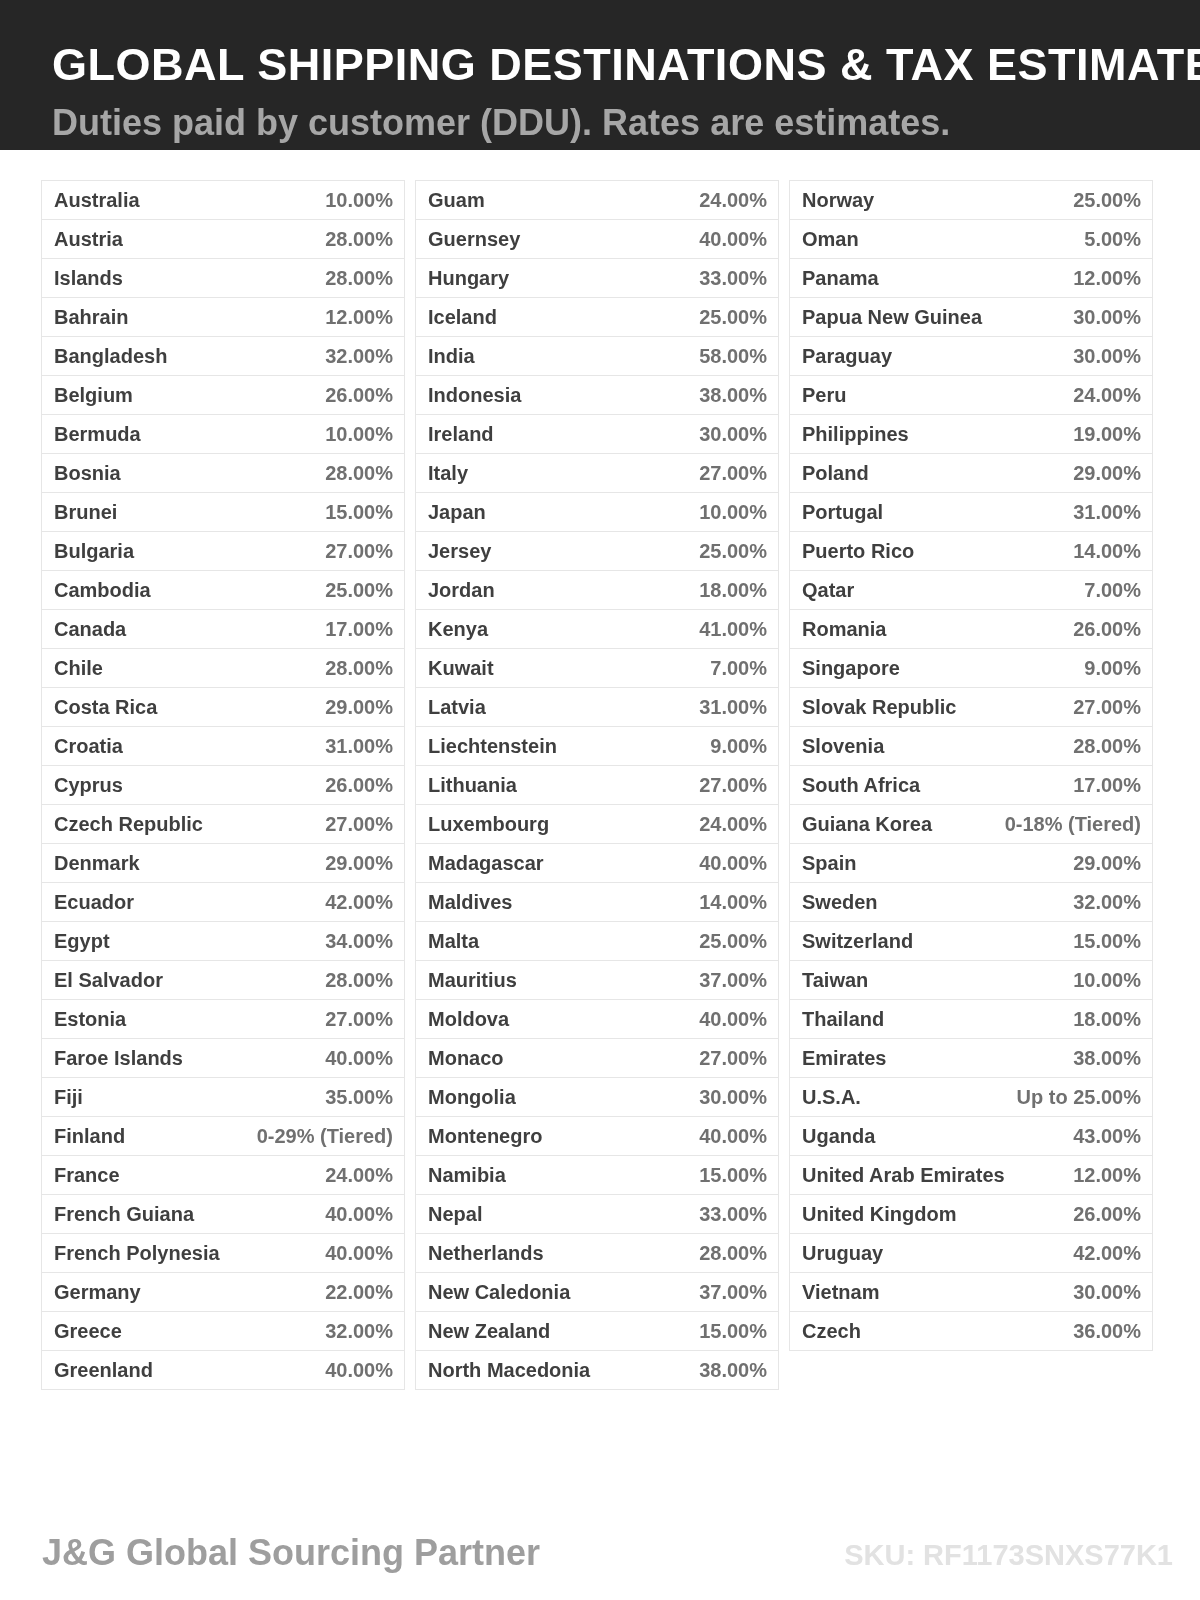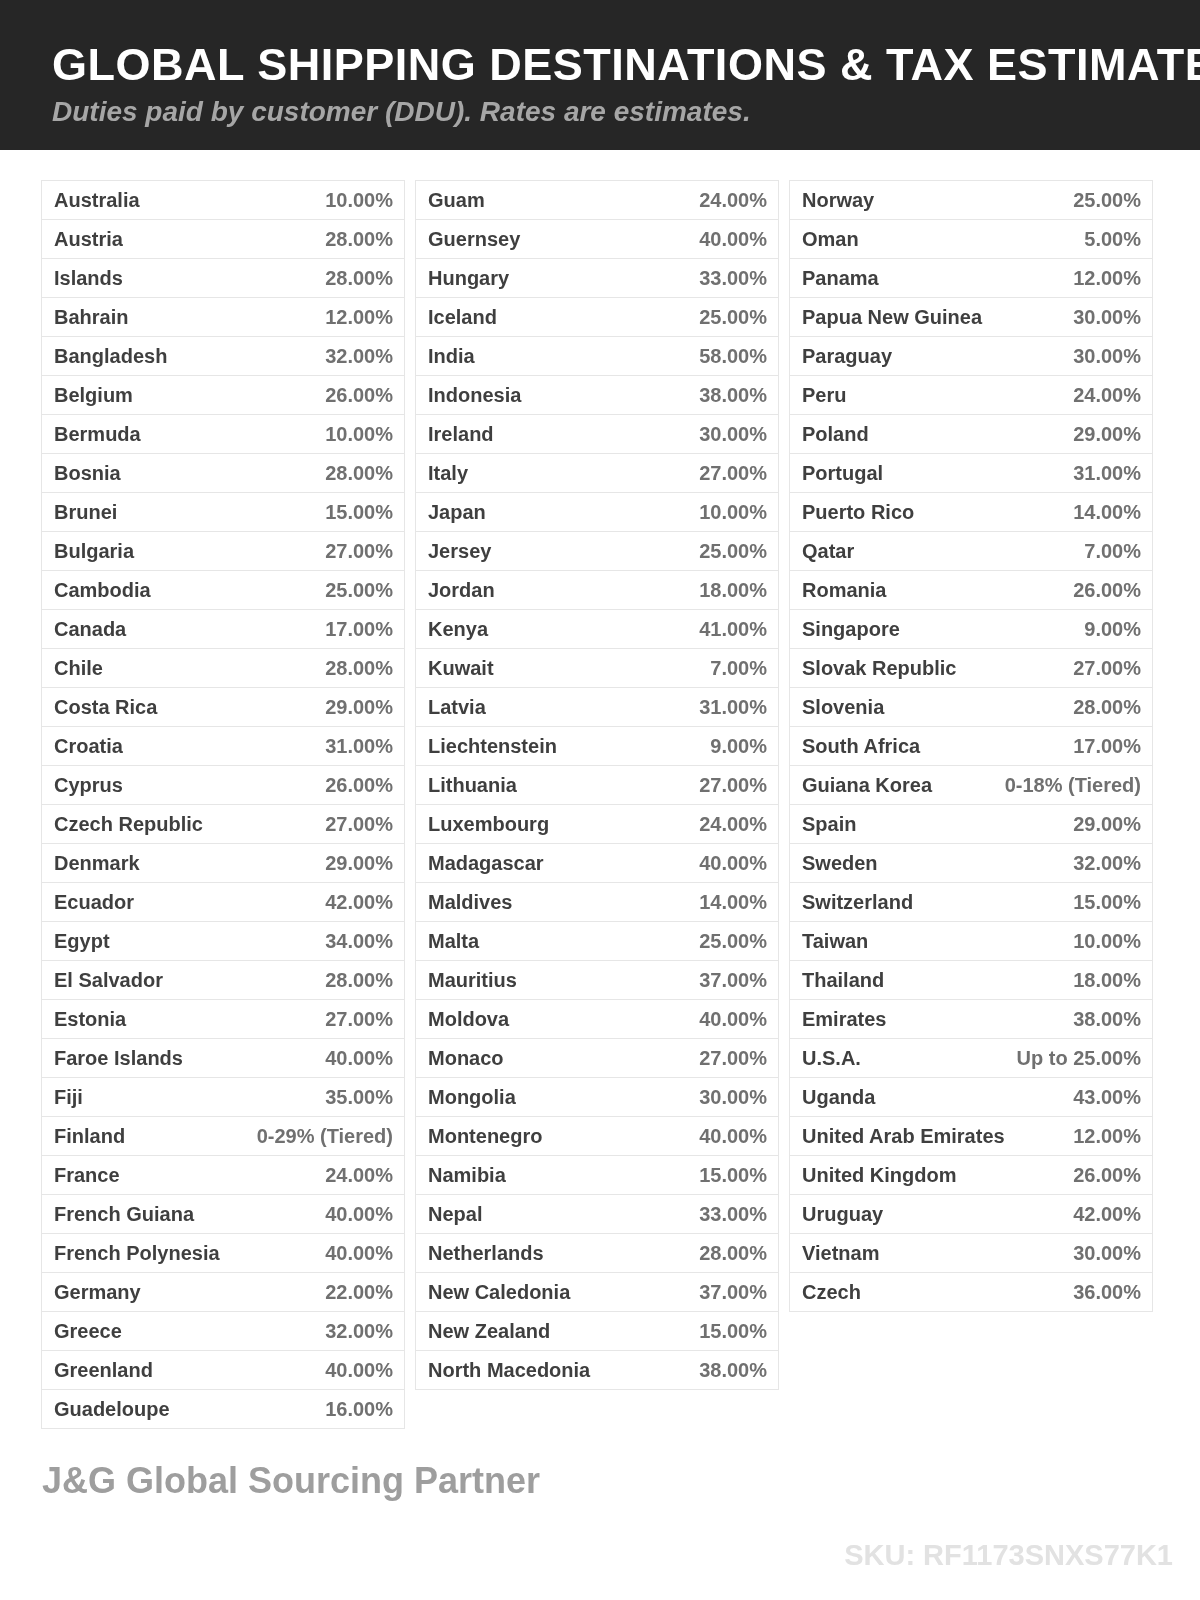--- a/index.html
+++ b/index.html
@@ -22,26 +22,25 @@
   .hdr-title {
     margin: 0;
     color: #ffffff;
     font-size: 45px;
     font-weight: bold;
     letter-spacing: 0.5px;
     line-height: 1;
     white-space: nowrap;
   }
   .hdr-sub {
-    margin: 11px 0 0 0;
+    margin: 18px 0 0 0;
     color: #a6a6a6;
-    font-size: 28px;
+    font-size: 36px;
     font-weight: bold;
     line-height: 1;
-    font-style: italic;
   }
 
   
   .table-wrap {
     display: flex;
     align-items: flex-start;
     gap: 10px;
     margin: 30px 47px 12px 41px;
   }
   .col {
@@ -69,21 +68,21 @@
     font-size: 20px;
     font-weight: bold;
     white-space: nowrap;
     text-align: right;
   }
 
   
   .brand {
     position: absolute;
     left: 42px;
-    top: 1463px;
+    top: 1535px;
     color: #9e9e9e;
     font-size: 36px;
     font-weight: bold;
     line-height: 1;
     white-space: nowrap;
   }
   .sku {
     position: absolute;
     right: 27px;
     top: 1541px;
@@ -224,24 +223,20 @@
           <span class="rate">22.00%</span>
         </div>
         <div class="row">
           <span class="country">Greece</span>
           <span class="rate">32.00%</span>
         </div>
         <div class="row">
           <span class="country">Greenland</span>
           <span class="rate">40.00%</span>
         </div>
-        <div class="row">
-          <span class="country">Guadeloupe</span>
-          <span class="rate">16.00%</span>
-        </div>
       </div>
     <div class="col">
         <div class="row">
           <span class="country">Guam</span>
           <span class="rate">24.00%</span>
         </div>
         <div class="row">
           <span class="country">Guernsey</span>
           <span class="rate">40.00%</span>
         </div>
@@ -381,20 +376,24 @@
         </div>
         <div class="row">
           <span class="country">Paraguay</span>
           <span class="rate">30.00%</span>
         </div>
         <div class="row">
           <span class="country">Peru</span>
           <span class="rate">24.00%</span>
         </div>
         <div class="row">
+          <span class="country">Philippines</span>
+          <span class="rate">19.00%</span>
+        </div>
+        <div class="row">
           <span class="country">Poland</span>
           <span class="rate">29.00%</span>
         </div>
         <div class="row">
           <span class="country">Portugal</span>
           <span class="rate">31.00%</span>
         </div>
         <div class="row">
           <span class="country">Puerto Rico</span>
           <span class="rate">14.00%</span>

